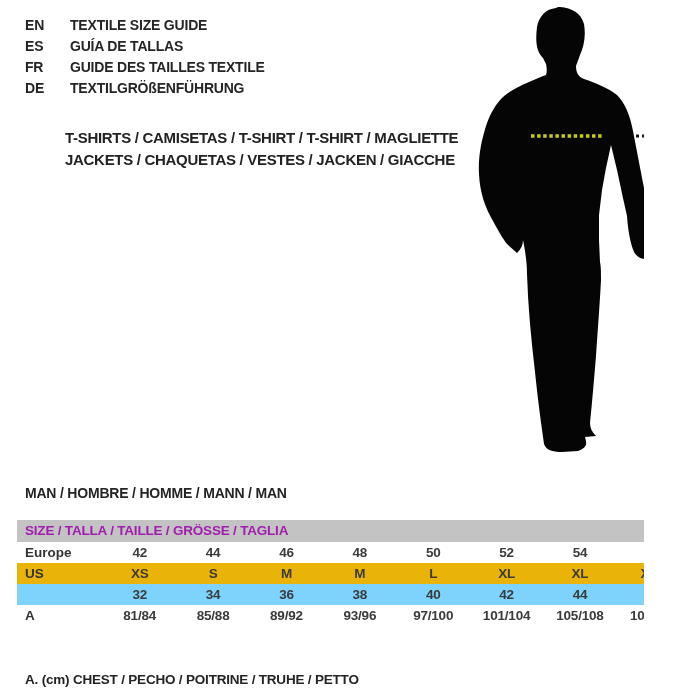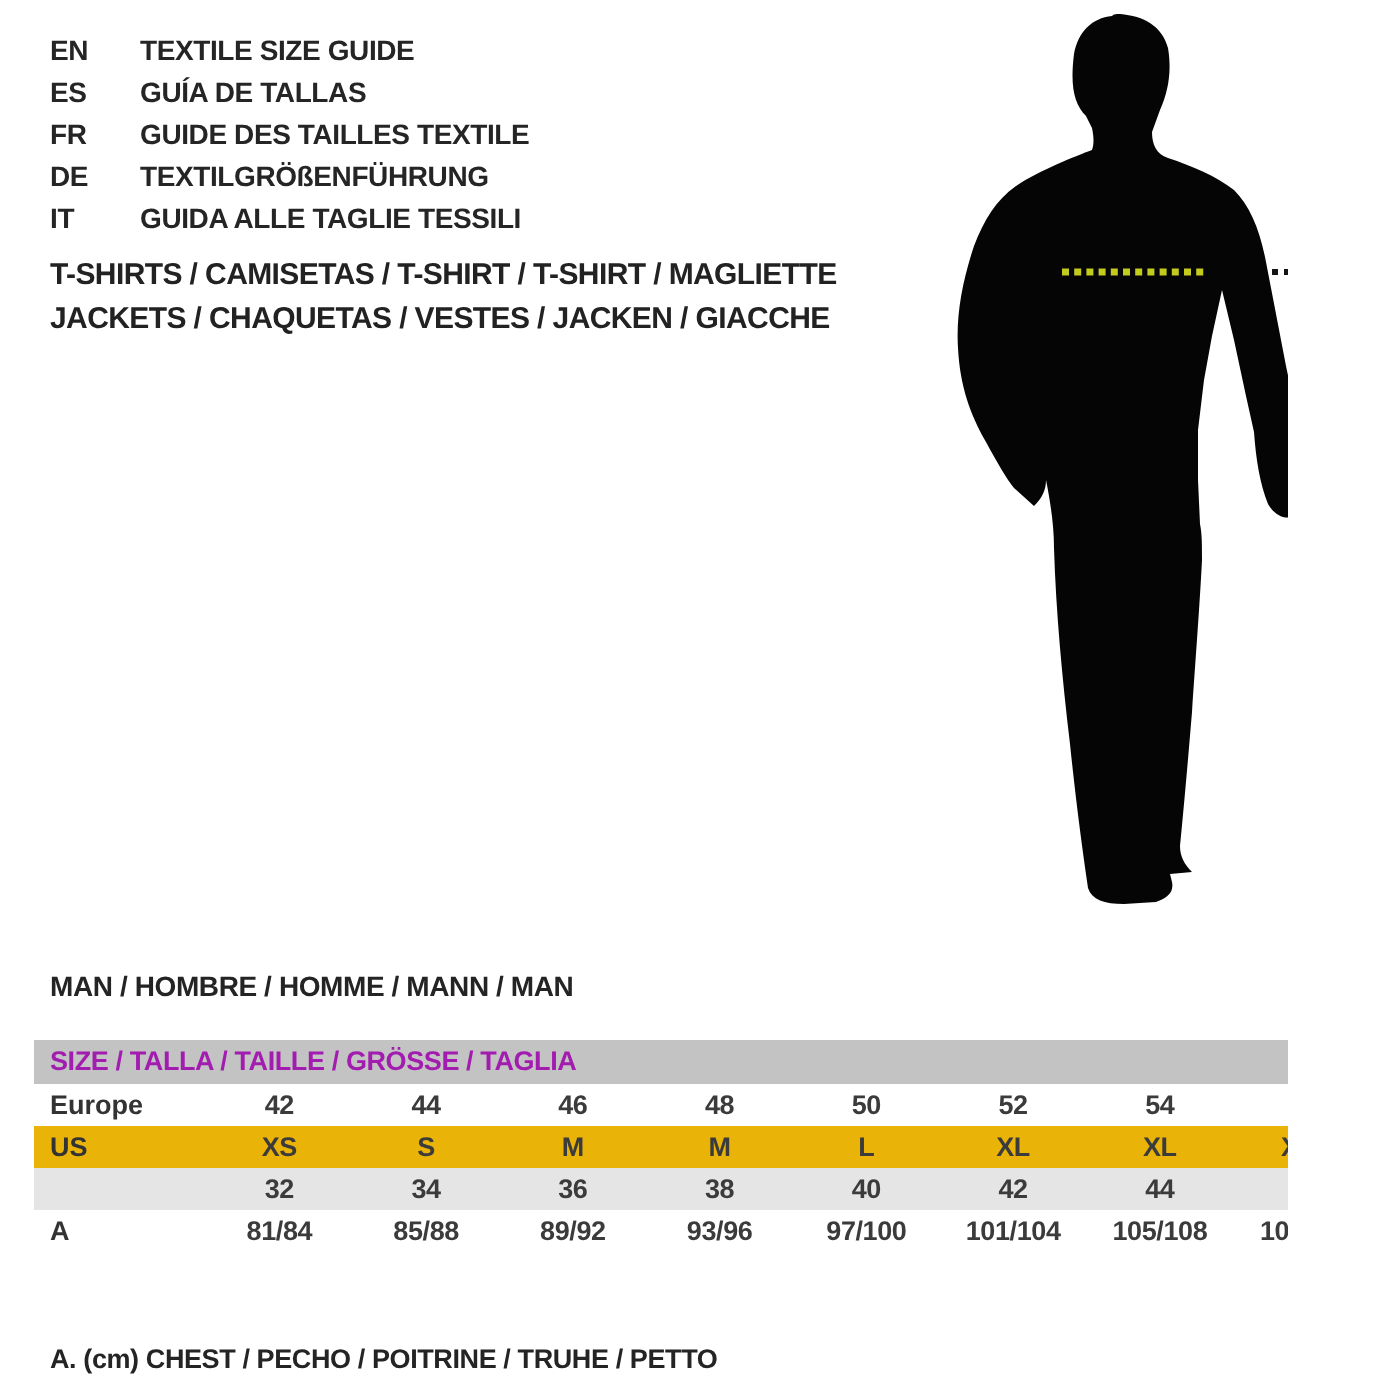--- a/index.html
+++ b/index.html
@@ -42,20 +42,21 @@
     top: 127px;
   }
   .category-line {
     height: 22px;
     line-height: 22px;
     font-size: 15px;
     font-weight: 700;
     letter-spacing: -0.3px;
     color: #222222;
     white-space: nowrap;
+    margin-left: 40px;
   }
 
   
   .figure-wrap {
     position: absolute;
     left: 455px;
     top: 0px;
     width: 235px;
     height: 470px;
   }
@@ -135,24 +136,20 @@
         <span>ES</span>
         <span>GUÍA DE TALLAS</span>
       </div>
       <div class="lang-row">
         <span>FR</span>
         <span>GUIDE DES TAILLES TEXTILE</span>
       </div>
       <div class="lang-row">
         <span>DE</span>
         <span>TEXTILGRÖßENFÜHRUNG</span>
-      </div>
-      <div class="lang-row">
-        <span>IT</span>
-        <span>GUIDA ALLE TAGLIE TESSILI</span>
       </div>
     </div>
 
   <div class="categories">
     <div class="category-line">T-SHIRTS / CAMISETAS / T-SHIRT / T-SHIRT / MAGLIETTE</div>
     <div class="category-line">JACKETS / CHAQUETAS / VESTES / JACKEN / GIACCHE</div>
   </div>
 
   <div class="figure-wrap">
     <svg width="235" height="470" viewBox="455 0 235 470" xmlns="http://www.w3.org/2000/svg">
@@ -228,21 +225,21 @@
           <span class="t-label">US</span>
           <span class="t-cell">XS</span>
           <span class="t-cell">S</span>
           <span class="t-cell">M</span>
           <span class="t-cell">M</span>
           <span class="t-cell">L</span>
           <span class="t-cell">XL</span>
           <span class="t-cell">XL</span>
           <span class="t-cell">XXL</span>
         </div>
-        <div class="t-row" style="background: #e5e5e5;">
+        <div class="t-row" style="background: #7dd3fc;">
           <span class="t-label"></span>
           <span class="t-cell">32</span>
           <span class="t-cell">34</span>
           <span class="t-cell">36</span>
           <span class="t-cell">38</span>
           <span class="t-cell">40</span>
           <span class="t-cell">42</span>
           <span class="t-cell">44</span>
           <span class="t-cell">46</span>
         </div>

